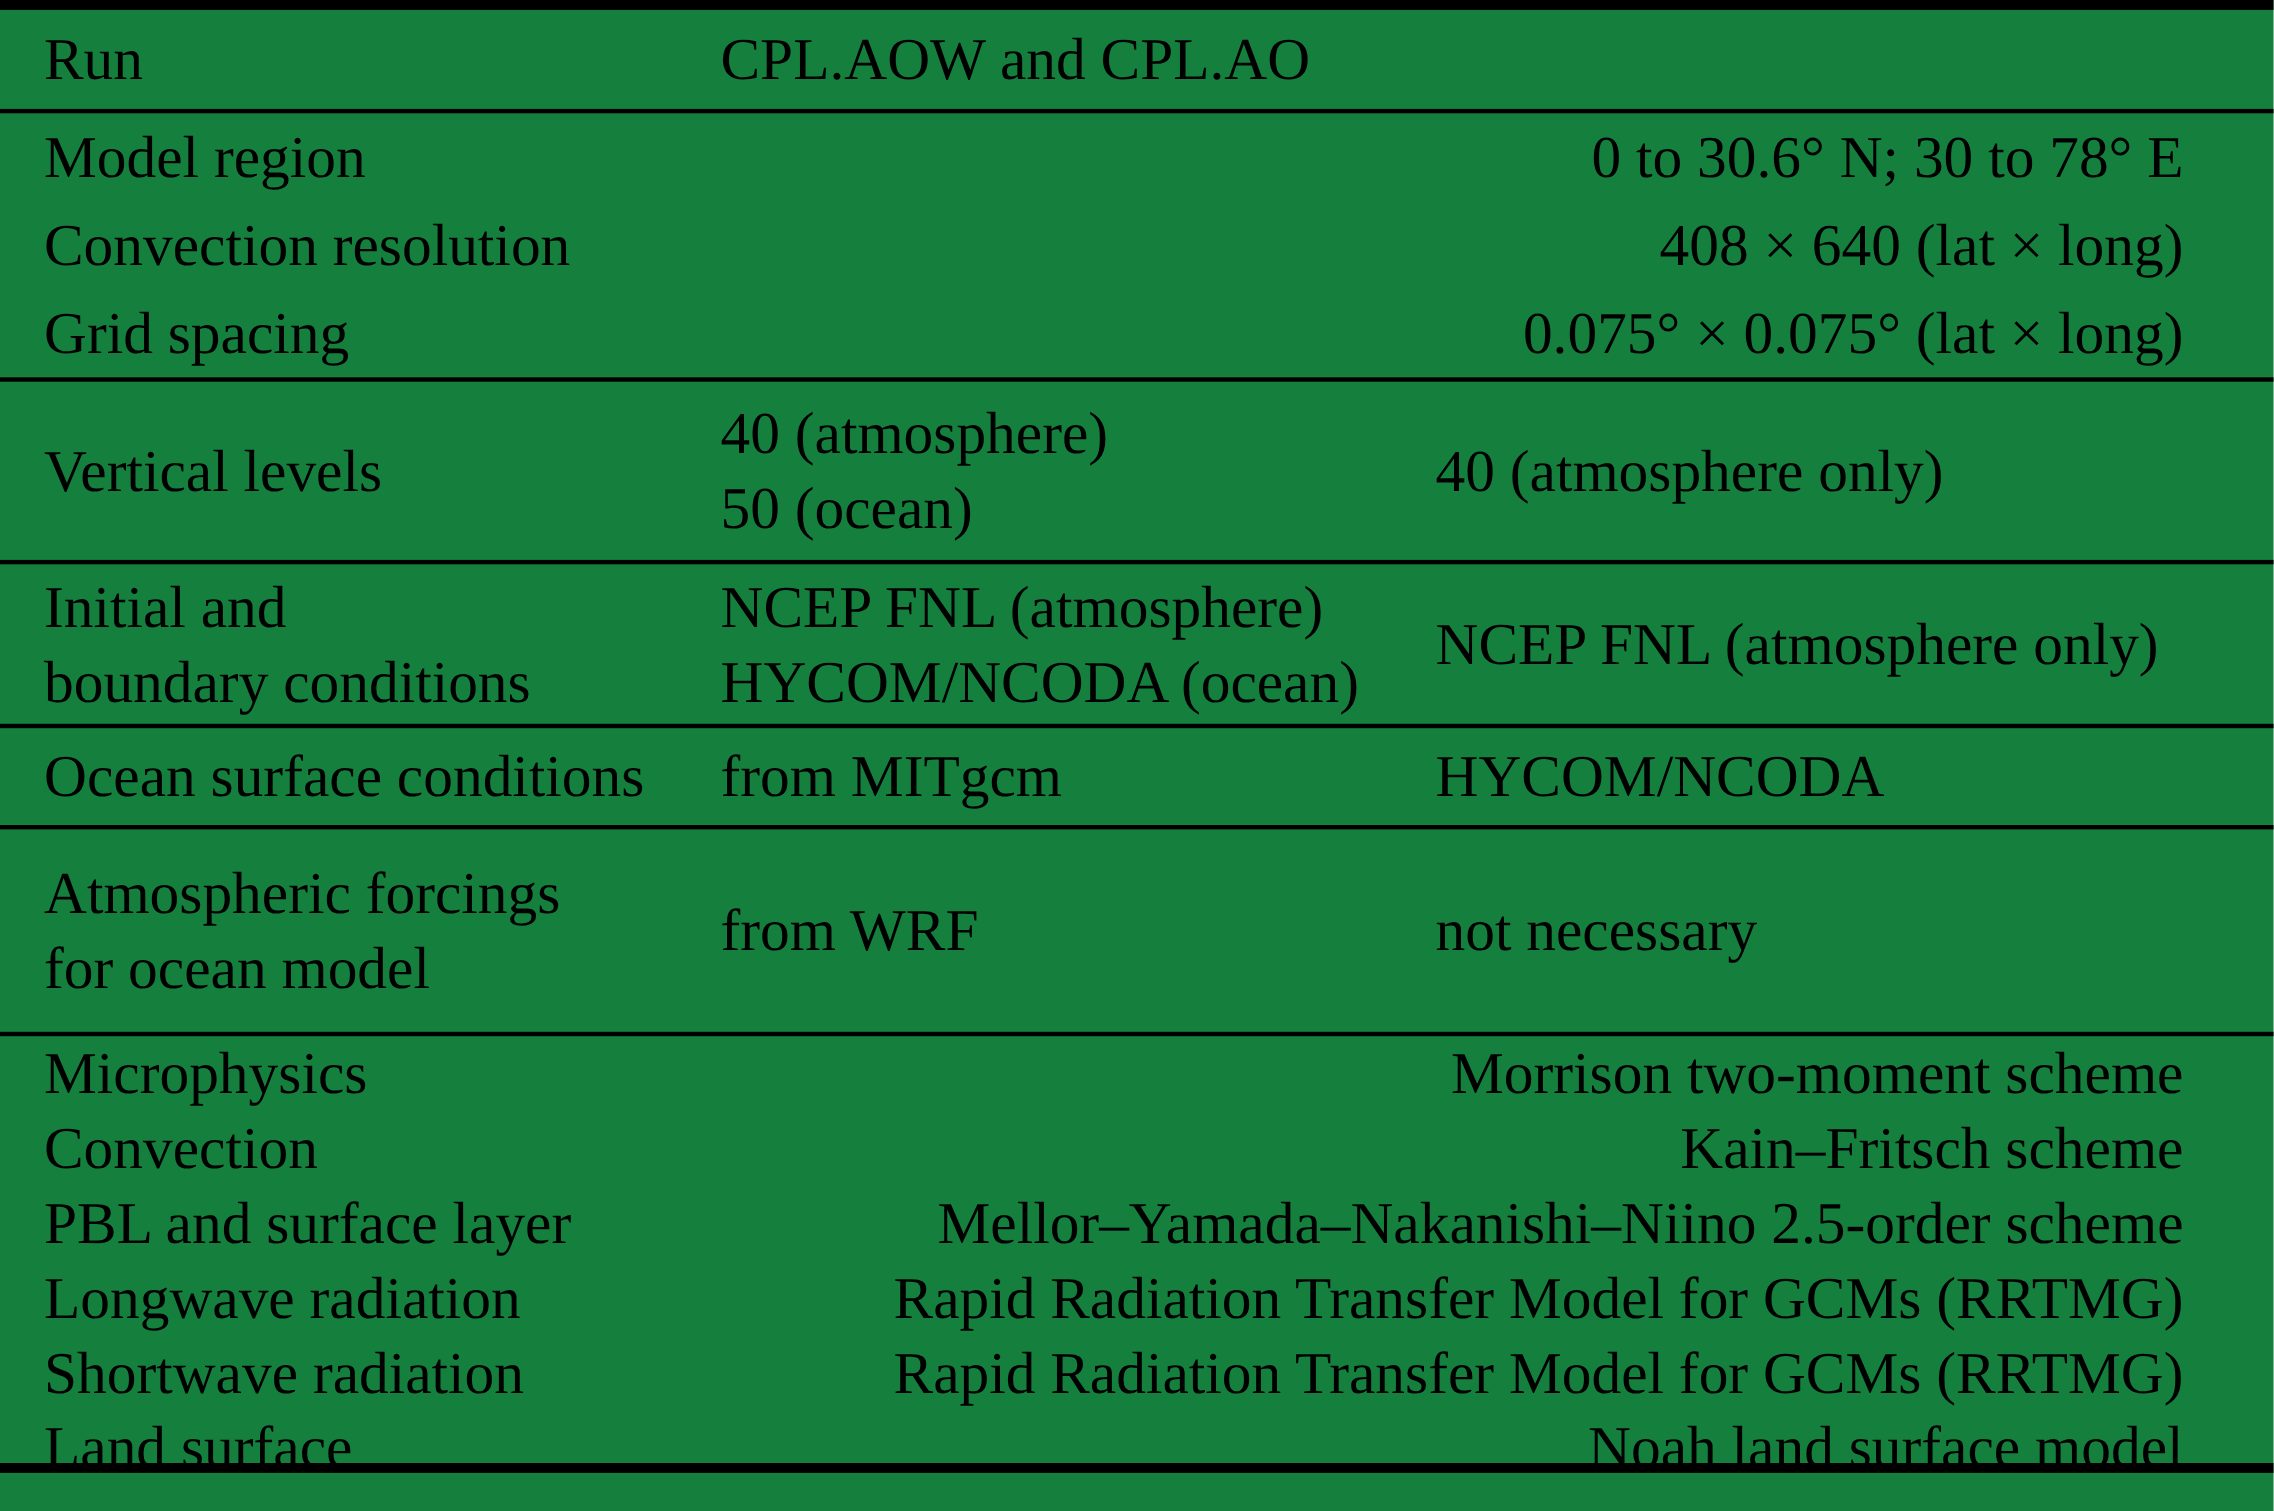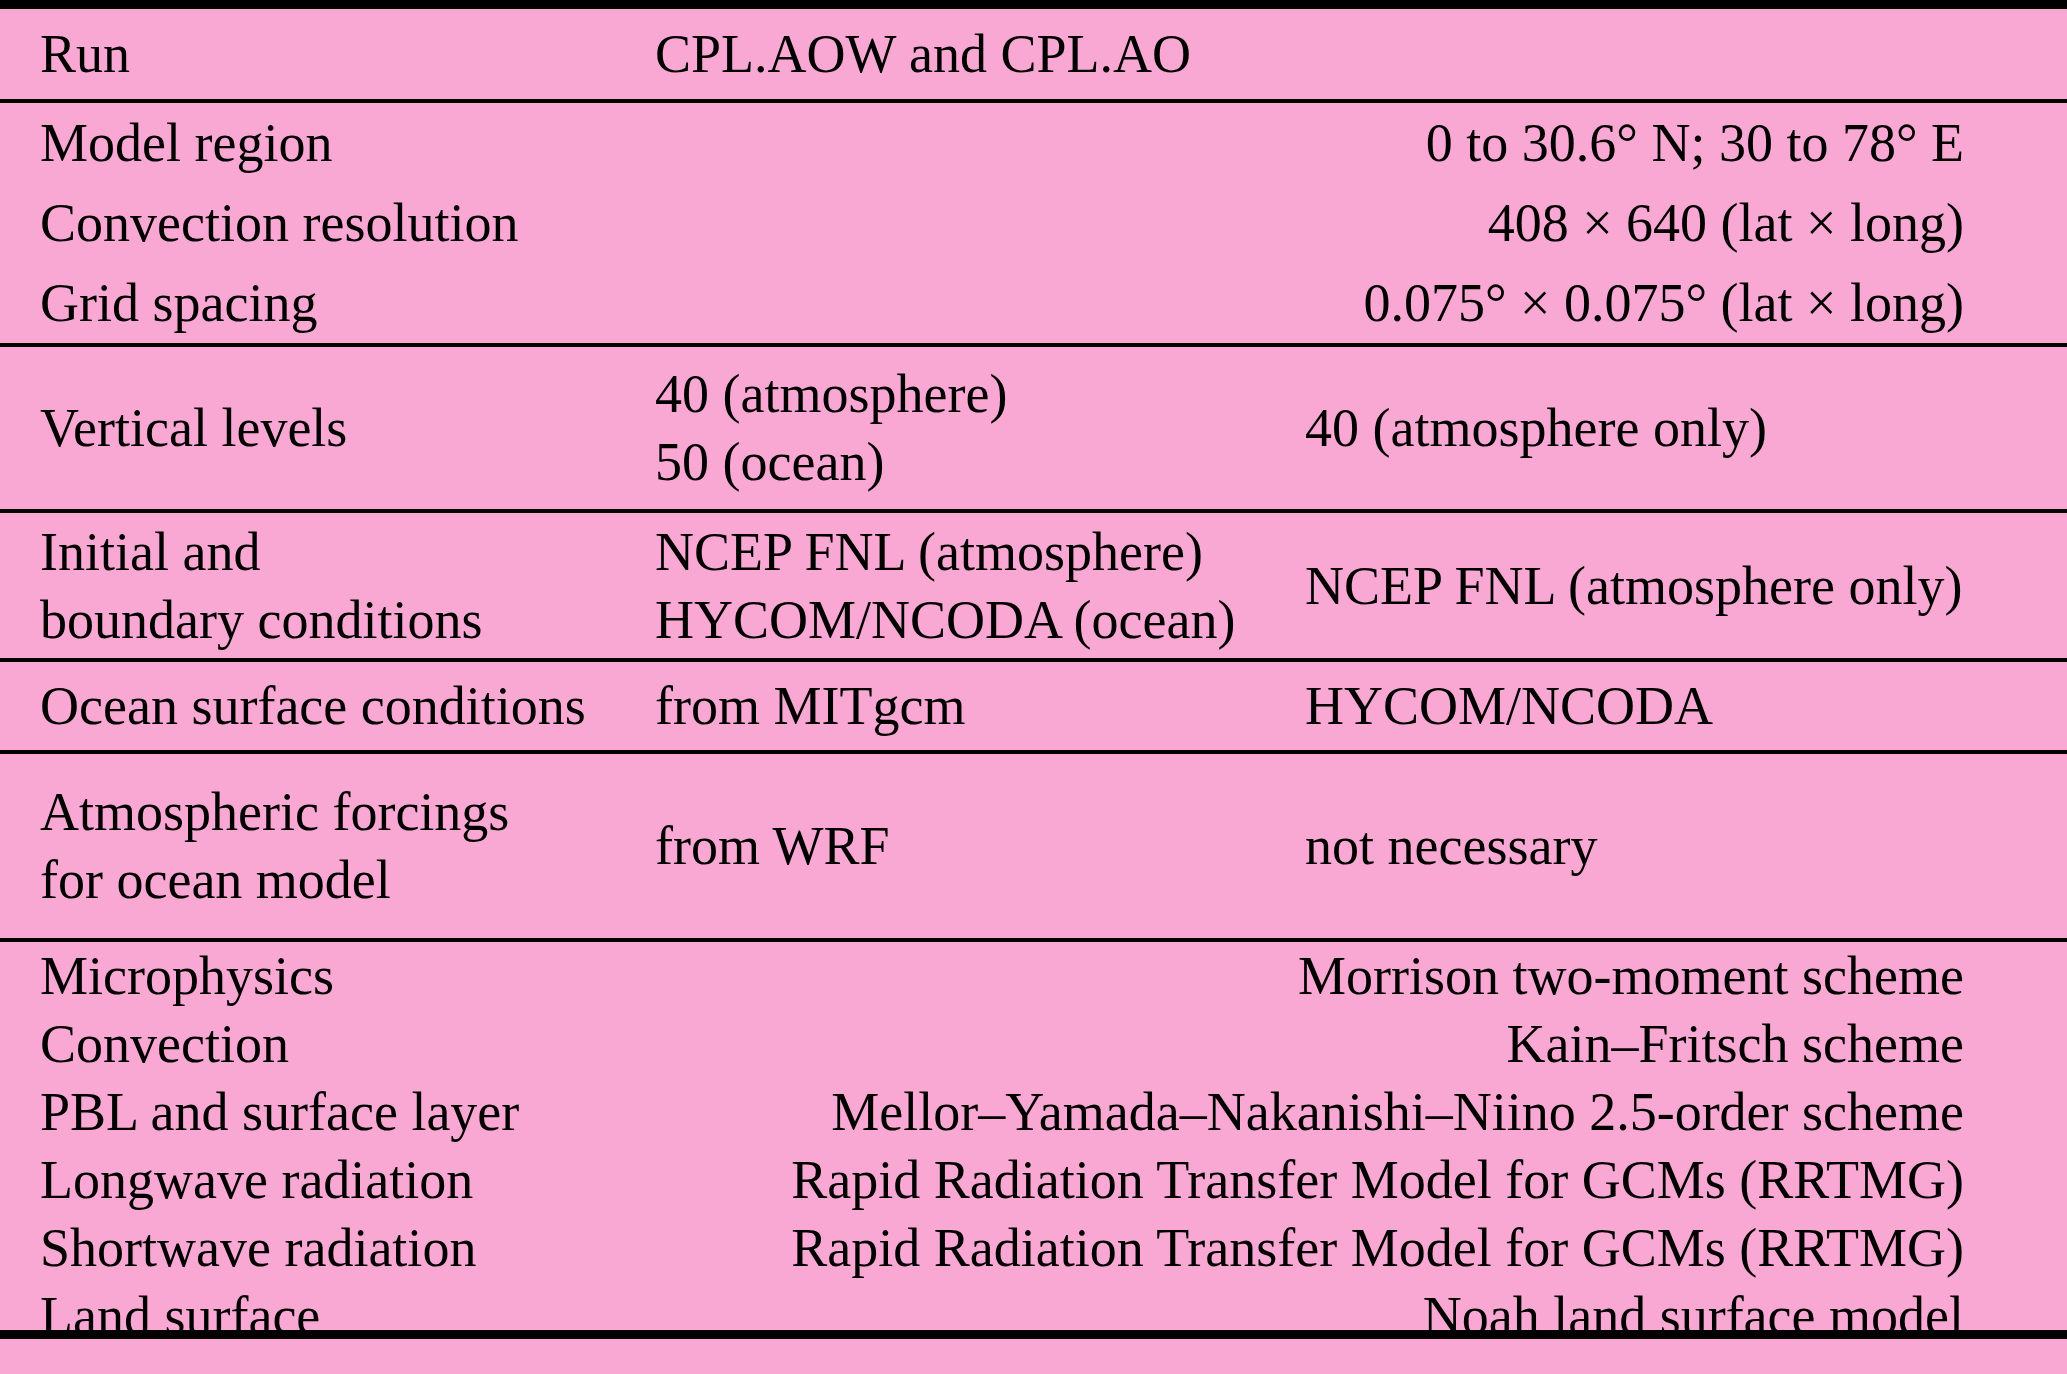--- a/index.html
+++ b/index.html
@@ -1,20 +1,20 @@
 <!DOCTYPE html>
 <html><head>
 <meta charset="utf-8">
 <style>
   html, body { margin: 0; padding: 0; background: #ffffff; }
   .page {
     position: relative;
     width: 2067px;
     height: 1374px;
-    background: #f9a8d4;
+    background: #15803d;
     color: #000000;
     font-family: "Liberation Serif", "DejaVu Serif", serif;
     font-size: 54px;
     box-sizing: border-box;
   }
   .tbl { width: 100%; }
   .rule { width: 100%; background: #000000; }
   .rule.thick { height: 9px; }
   .rule.thin  { height: 4px; }
   .band {
@@ -24,21 +24,21 @@
     box-sizing: border-box;
     padding-right: 91px;
   }
   .band .c1 { padding-left: 40px; }
   .subrows { display: grid; }
   .prow {
     display: grid;
     grid-template-columns: 655px 1fr;
     align-items: center;
     box-sizing: border-box;
-    padding-right: 103px;
+    padding-right: 82px;
   }
   .prow .c1 { padding-left: 40px; }
   .prow .spanval { text-align: right; }
   .twoline div { line-height: 68px; }
   .cell { line-height: 68px; }
 </style>
 </head>
 <body>
 
 <div class="page">

